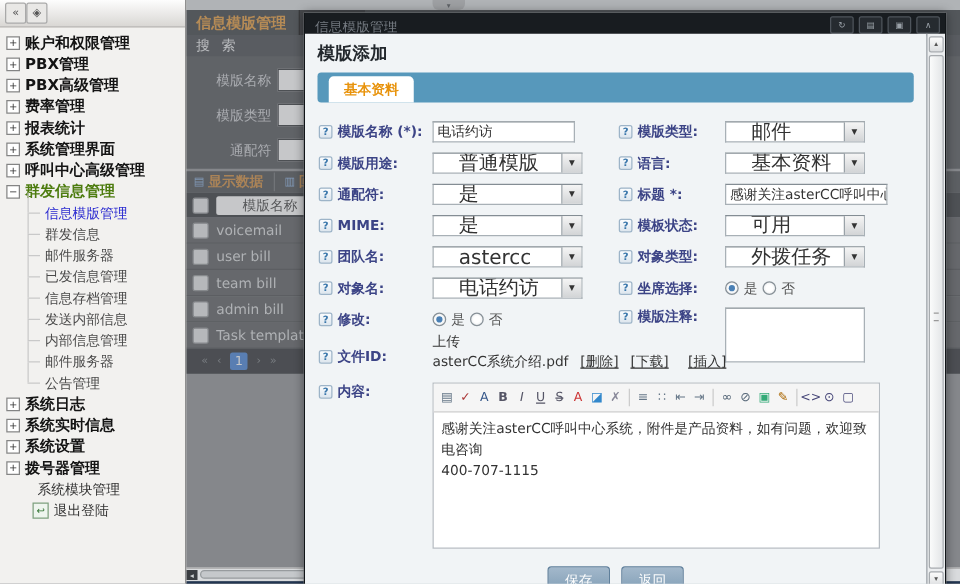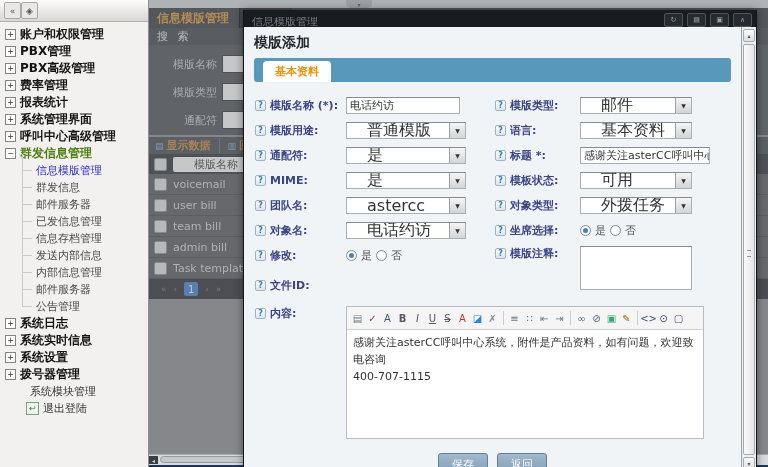--- a/index.html
+++ b/index.html
@@ -435,20 +435,30 @@
             </span>
           </div>
           <div class="row tall">
             <span class="help">?</span>
             <span class="flabel">模版注释:</span>
             <span class="textarea"></span>
           </div>
         </div>
       </div>
 
+      <div style="display:flex;margin-top:-32px">
+        <span style="flex:none;width:92px"></span>
+        <span class="file-info">
+          <span class="link" style="margin-left:0;text-decoration:none">上传</span><br>
+          <span>asterCC系统介绍.pdf</span>
+          <span class="link">[删除]</span>
+          <span class="link">[下载]</span>
+          <span class="link" style="margin-left:12px">[插入]</span>
+        </span>
+      </div>
 
       <div class="content-row">
         <span class="help">?</span>
         <span class="flabel">内容:</span>
         <span class="editor">
           <span class="ed-toolbar">
 
           <span class="ed-icon" style="color: rgb(102, 119, 136);">▤</span>
               <span class="ed-icon" style="color: rgb(170, 51, 51);">✓</span>
               <span class="ed-icon" style="color: rgb(51, 85, 136);">A</span>

